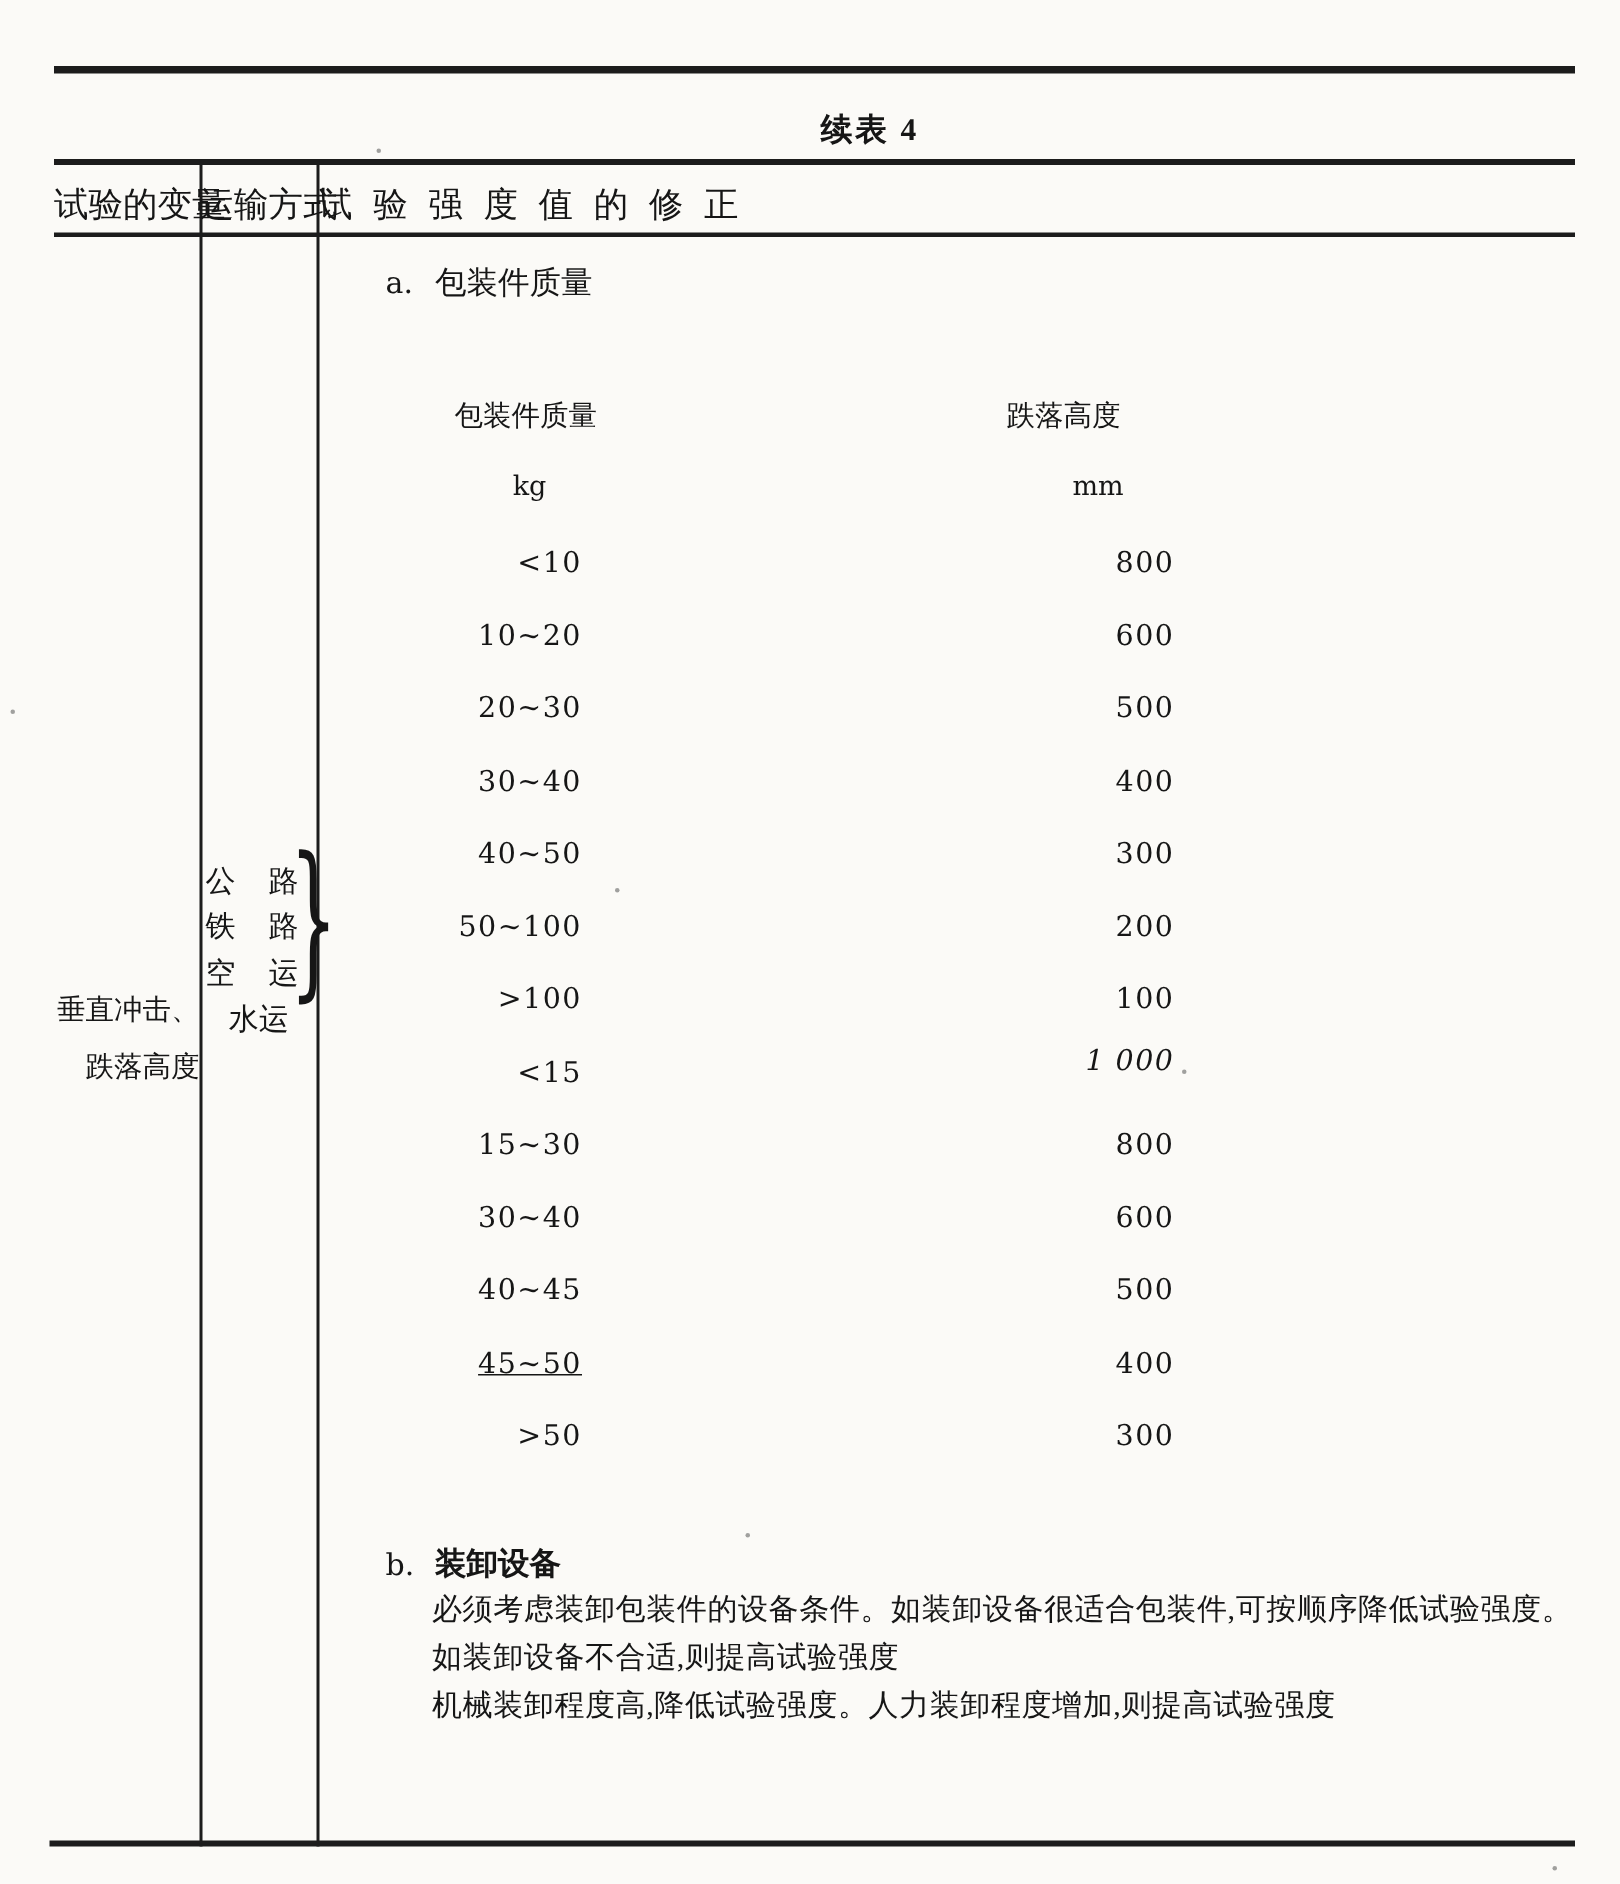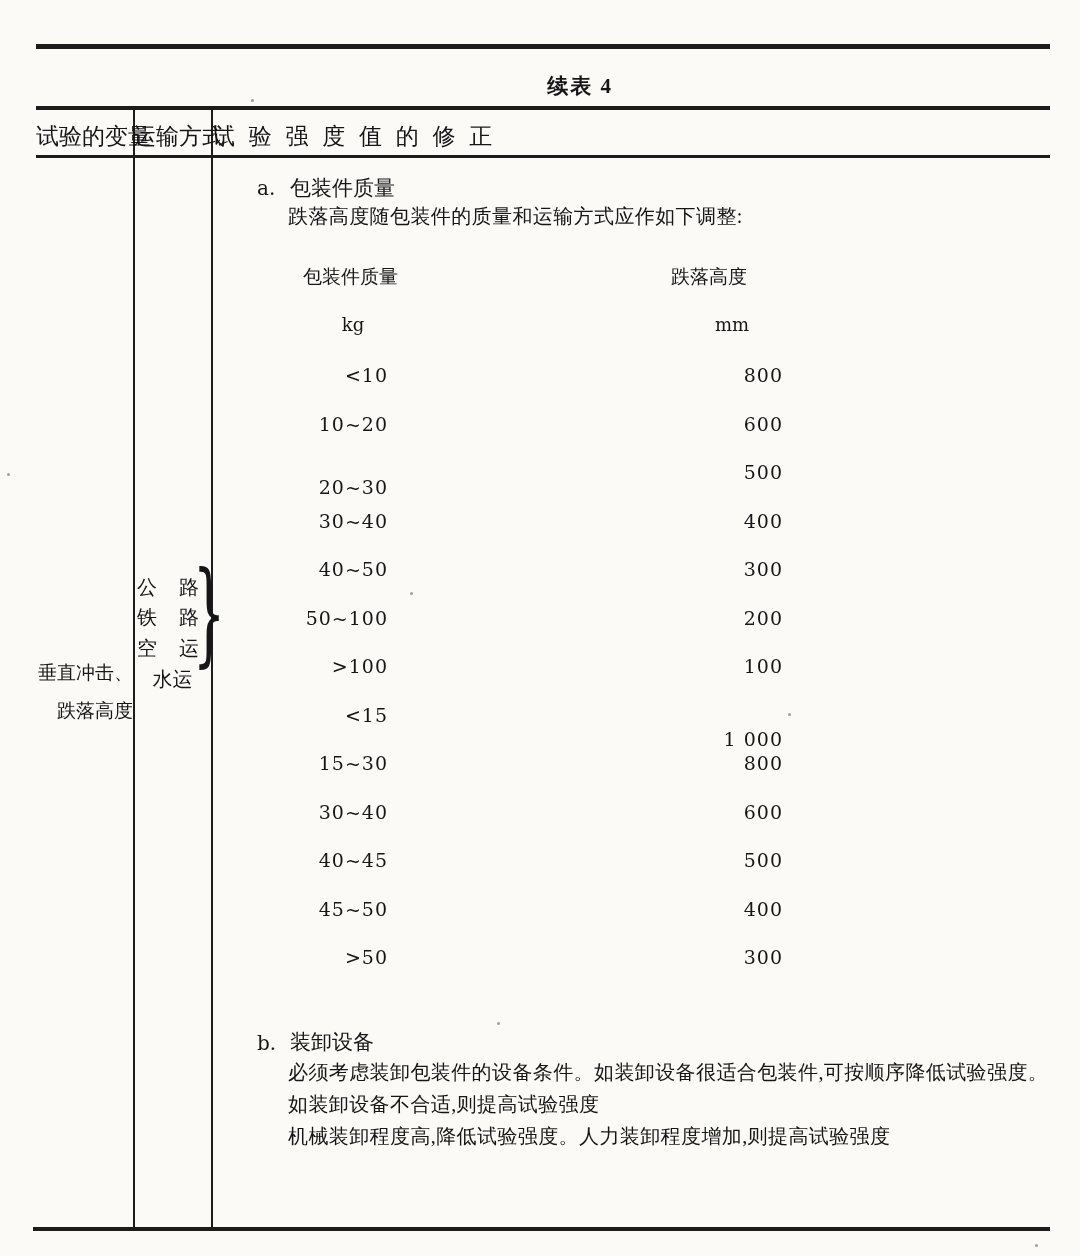--- a/index.html
+++ b/index.html
@@ -83,56 +83,55 @@
   </div>
   <div class="t-row" style="top:635px;">
     <span>空</span>
     <span>运</span>
   </div>
   <div class="brace">}</div>
   <div class="t-below" style="top:666px;">水运</div>
 
   <div class="sec-label" style="left:257px;top:176px;">a.</div>
   <div class="sec-title" style="left:290px;top:174px;">包装件质量</div>
-  <div class="body-line" style="left:288px;top:203px;">跌落高度随包装件的质量和运输方式应作如下调整:</div>
 
   <div class="mini-hdr" style="left:303px;top:264px;">包装件质量</div>
   <div class="mini-hdr" style="left:671px;top:264px;">跌落高度</div>
   <div class="unit" style="left:330px;top:314px;">kg</div>
   <div class="unit" style="left:709px;top:314px;">mm</div>
 
   <div class="cell mass" style="top:364px;">&lt;10</div>
   <div class="cell hgt" style="top:364px;">800</div>
   <div class="cell mass" style="top:413px;">10~20</div>
   <div class="cell hgt" style="top:413px;">600</div>
-  <div class="cell mass" style="top:476px;">20~30</div>
+  <div class="cell mass" style="top:461px;">20~30</div>
   <div class="cell hgt" style="top:461px;">500</div>
   <div class="cell mass" style="top:510px;">30~40</div>
   <div class="cell hgt" style="top:510px;">400</div>
   <div class="cell mass" style="top:558px;">40~50</div>
   <div class="cell hgt" style="top:558px;">300</div>
   <div class="cell mass" style="top:607px;">50~100</div>
   <div class="cell hgt" style="top:607px;">200</div>
   <div class="cell mass" style="top:655px;">&gt;100</div>
   <div class="cell hgt" style="top:655px;">100</div>
   <div class="cell mass" style="top:704px;">&lt;15</div>
-  <div class="cell hgt" style="top:728px;">1 000</div>
+  <div class="cell hgt" style="top:696px;font-style:italic;">1 000</div>
   <div class="cell mass" style="top:752px;">15~30</div>
   <div class="cell hgt" style="top:752px;">800</div>
   <div class="cell mass" style="top:801px;">30~40</div>
   <div class="cell hgt" style="top:801px;">600</div>
   <div class="cell mass" style="top:849px;">40~45</div>
   <div class="cell hgt" style="top:849px;">500</div>
-  <div class="cell mass" style="top:898px;">45~50</div>
+  <div class="cell mass" style="top:898px;text-decoration:underline;">45~50</div>
   <div class="cell hgt" style="top:898px;">400</div>
   <div class="cell mass" style="top:946px;">&gt;50</div>
   <div class="cell hgt" style="top:946px;">300</div>
 
   <div class="sec-label" style="left:257px;top:1031px;">b.</div>
-  <div class="sec-title" style="left:290px;top:1028px;">装卸设备</div>
+  <div class="sec-title" style="left:290px;top:1028px;font-weight:bold;">装卸设备</div>
   <div class="body-line" style="left:288px;top:1059px;">必须考虑装卸包装件的设备条件。如装卸设备很适合包装件,可按顺序降低试验强度。</div>
   <div class="body-line" style="left:288px;top:1123px;">机械装卸程度高,降低试验强度。人力装卸程度增加,则提高试验强度</div>
   <div class="body-line" style="left:288px;top:1091px;">如装卸设备不合适,则提高试验强度</div>
 
   <div class="speck" style="left:7px;top:473px;"></div>
   <div class="speck" style="left:251px;top:99px;"></div>
   <div class="speck" style="left:410px;top:592px;"></div>
   <div class="speck" style="left:788px;top:713px;"></div>
   <div class="speck" style="left:497px;top:1022px;"></div>
   <div class="speck" style="left:1035px;top:1244px;"></div>

